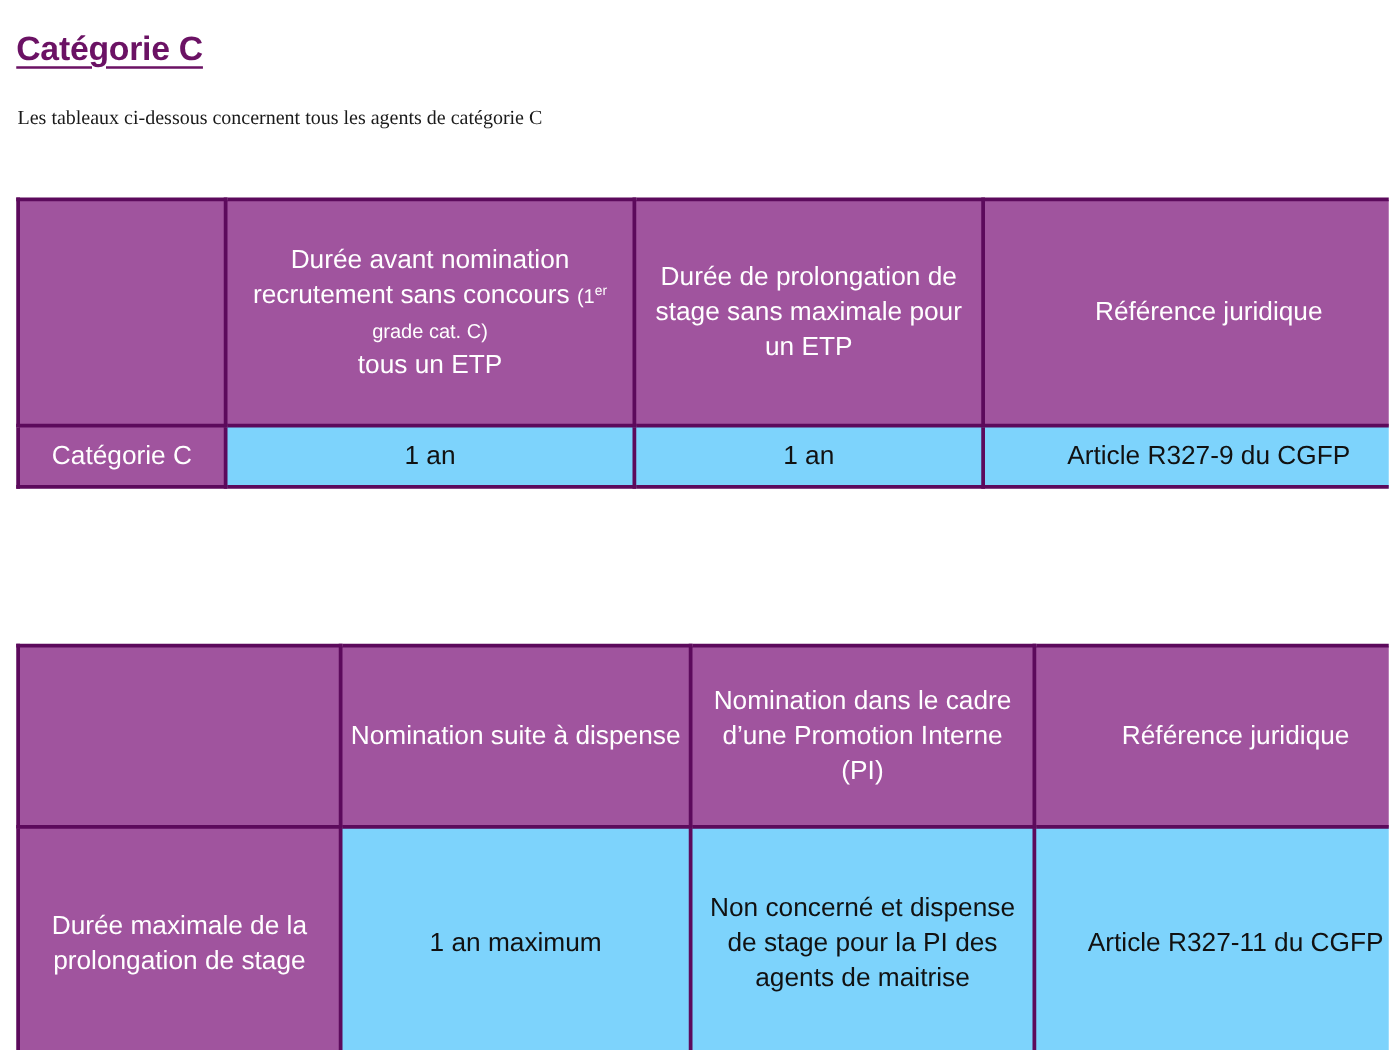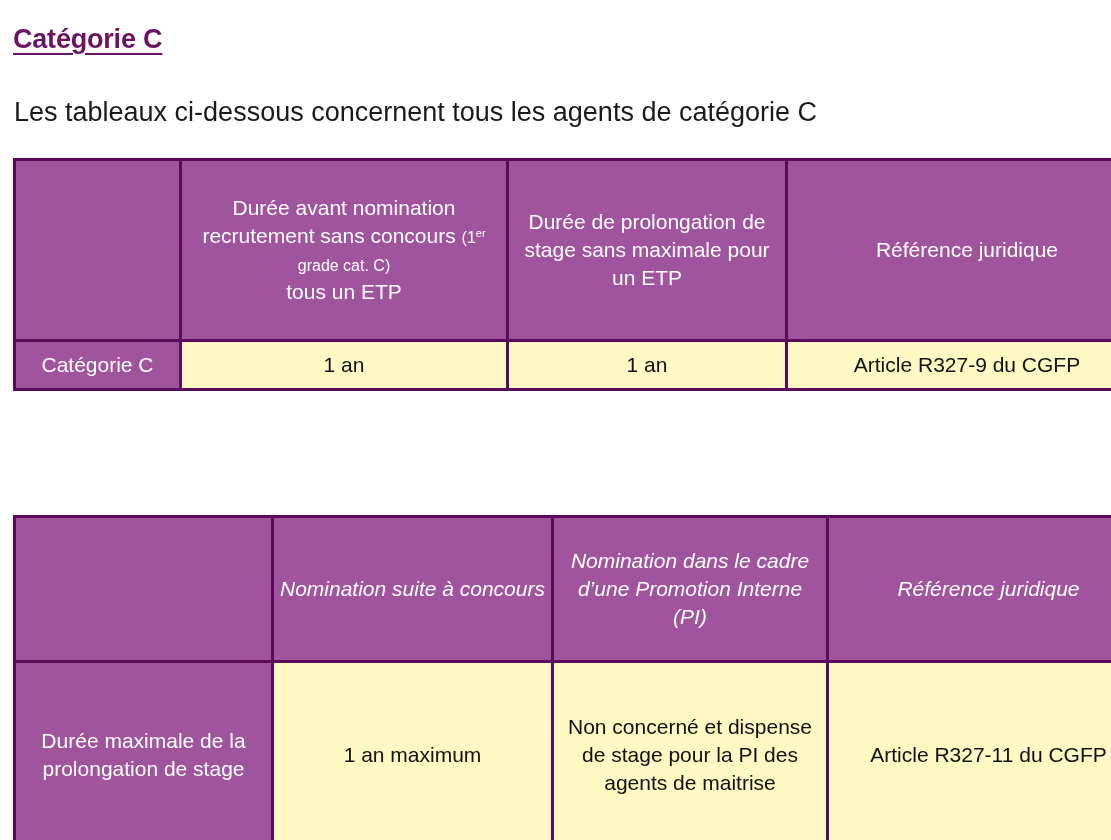--- a/index.html
+++ b/index.html
@@ -29,22 +29,22 @@
     text-decoration: underline;
     text-underline-offset: 5px;
     letter-spacing: -0.2px;
     white-space: nowrap;
   }
 
   .intro-paragraph {
     position: absolute;
     left: 14px;
     top: 70px;
-    font-family: Liberation Sans, sans-serif;
-    font-size: 27px;
+    font-family: Liberation Serif, serif;
+    font-size: 16px;
     color: #1a1a1a;
     white-space: nowrap;
   }
 
   
   .doc-table {
     position: absolute;
     border-collapse: collapse;
     table-layout: fixed;
     border: 3px solid #5C0A5C;
@@ -62,21 +62,21 @@
     color: #ffffff;
     font-size: 21px;
   }
   .hdr-cell.blank { padding: 0; }
   .rowhdr-cell {
     background: #A0549E;
     color: #ffffff;
     font-size: 21px;
   }
   .data-cell {
-    background: #fef9c3;
+    background: #7dd3fc;
     color: #111111;
     font-size: 21px;
   }
   .small-note {
     font-size: 16px;
   }
   .small-note sup {
     font-size: 11px;
     vertical-align: super;
     line-height: 0;
@@ -98,21 +98,21 @@
   
   #table-stage-extension {
     left: 13px;
     top: 515px;
     width: 1087px;
   }
   #table-stage-extension .c0 { width: 255px; }
   #table-stage-extension .c1 { width: 265px; }
   #table-stage-extension .c2 { width: 260px; }
   #table-stage-extension .c3 { width: 307px; }
-  #table-stage-extension .hdr-row td { height: 134px; font-style: italic; }
+  #table-stage-extension .hdr-row td { height: 134px; }
   #table-stage-extension .body-row td { height: 176px; }
 </style>
 </head>
 <body>
 
 <h1 class="page-title">Catégorie C</h1>
 
 <p class="intro-paragraph">Les tableaux ci-dessous concernent tous les agents de catégorie C</p>
 
 <table class="doc-table" id="table-stage-duration">
@@ -134,21 +134,21 @@
       <td class="data-cell c2">1 an</td>
       <td class="data-cell c3">Article R327-9 du CGFP</td>
     </tr>
   </tbody>
 </table>
 
 <table class="doc-table" id="table-stage-extension">
   <tbody>
     <tr class="hdr-row">
       <td class="hdr-cell blank c0"></td>
-      <td class="hdr-cell c1">Nomination suite à concours</td>
+      <td class="hdr-cell c1">Nomination suite à dispense</td>
       <td class="hdr-cell c2">Nomination dans le cadre d’une Promotion Interne (PI)</td>
       <td class="hdr-cell c3">Référence juridique</td>
     </tr>
     <tr class="body-row">
       <td class="rowhdr-cell c0">Durée maximale de la prolongation de stage</td>
       <td class="data-cell c1">1 an maximum</td>
       <td class="data-cell c2">Non concerné et dispense de stage pour la PI des agents de maitrise</td>
       <td class="data-cell c3">Article R327-11 du CGFP</td>
     </tr>
   </tbody>

